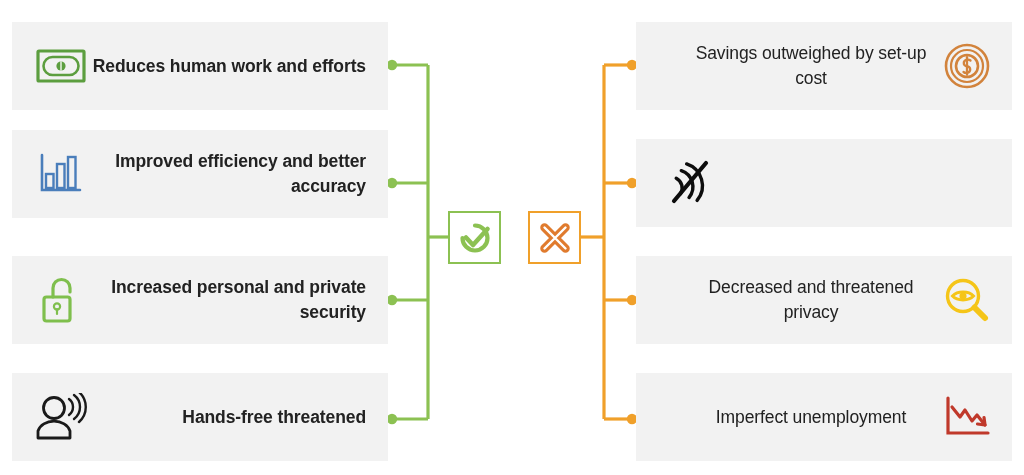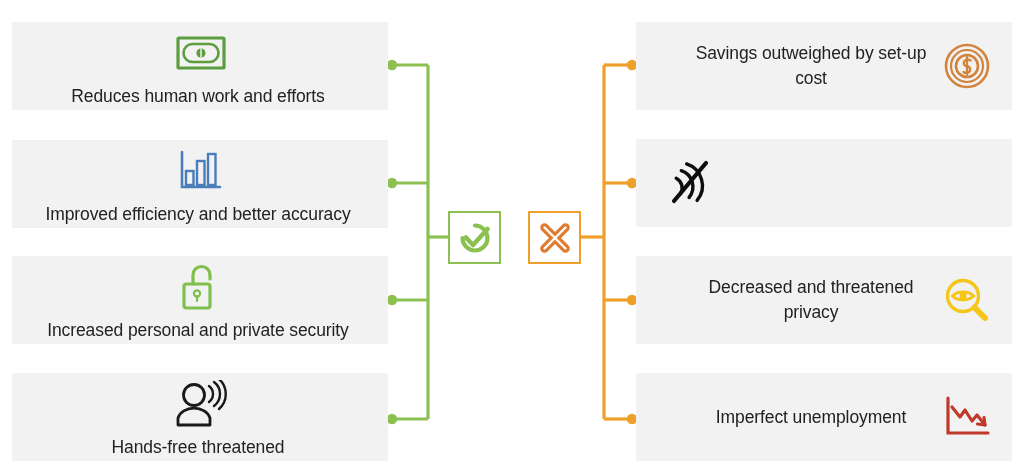--- a/index.html
+++ b/index.html
@@ -26,23 +26,23 @@
   .panel {
     position: absolute;
     background: #f2f2f2;
     display: flex;
     align-items: center;
     box-sizing: border-box;
   }
   .panel.left {
     left: 12px;
     width: 376px;
-    flex-direction: column;
     padding-left: 18px;
     padding-right: 16px;
+    font-weight: bold;
   }
   .panel.right {
     left: 636px;
     width: 376px;
     flex-direction: row;
     padding-left: 22px;
     padding-right: 14px;
   }
 
   .panel-icon {
@@ -128,21 +128,21 @@
       <svg width="50" height="34" viewBox="0 0 50 34">
         <rect x="2" y="2" width="46" height="30" rx="1" fill="none" stroke="#5c9e3f" stroke-width="3.2"></rect>
         <rect x="7.5" y="8" width="35" height="18" rx="9" fill="none" stroke="#5c9e3f" stroke-width="2.6"></rect>
         <circle cx="25" cy="17" r="4.6" fill="#5c9e3f"></circle>
         <path d="M25 12.4 L25 21.6" stroke="#ffffff" stroke-width="1.3"></path>
       </svg>
     </span>
     <span class="panel-text">Reduces human work and efforts</span>
   </div>
 
-  <div class="panel left" style="top:140px; height:88px;">
+  <div class="panel left" style="top:130px; height:88px;">
     <span class="panel-icon">
       <svg width="46" height="44" viewBox="0 0 46 44">
         <path d="M4 3 L4 38 L42 38" fill="none" stroke="#4a7ebb" stroke-width="2.6" stroke-linecap="round"></path>
         <rect x="8" y="22" width="7.5" height="14" fill="none" stroke="#4a7ebb" stroke-width="2.4"></rect>
         <rect x="19" y="12" width="7.5" height="24" fill="none" stroke="#4a7ebb" stroke-width="2.4"></rect>
         <rect x="30" y="5" width="7.5" height="31" fill="none" stroke="#4a7ebb" stroke-width="2.4"></rect>
       </svg>
     </span>
     <span class="panel-text">Improved efficiency and better accuracy</span>
   </div>

